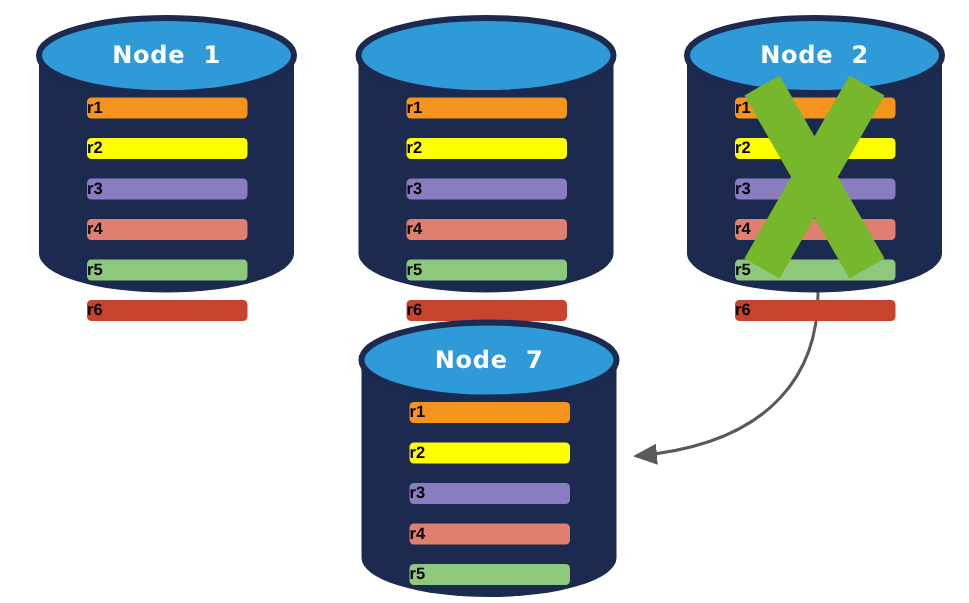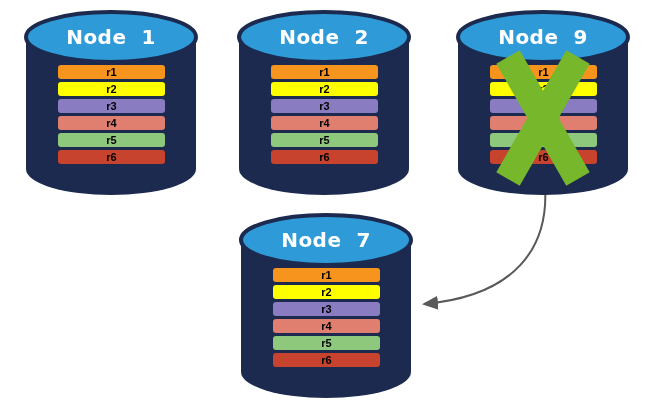--- a/index.html
+++ b/index.html
@@ -35,38 +35,38 @@
   }
   .node-title {
     position: absolute;
     left: 0;
     top: 18px;
     width: 176px;
     text-align: center;
     color: #ffffff;
     font-family: "DejaVu Sans", "Liberation Sans", sans-serif;
     font-weight: bold;
-    font-size: 20px;
+    font-size: 16px;
     line-height: 20px;
     white-space: pre;
     letter-spacing: 0.5px;
   }
   .rows {
     position: absolute;
     left: 35px;
     top: 56px;
     width: 107px;
   }
   .row {
     height: 14px;
-    margin-bottom: 3px;
+    margin-bottom: 13px;
     border-radius: 3px;
     display: flex;
     align-items: center;
-    justify-content: center;
+    justify-content: flex-start;
   }
   .row-label {
     color: #000000;
     font-weight: bold;
     font-size: 11px;
     line-height: 14px;
     font-family: "Liberation Sans", sans-serif;
   }
   .x-mark {
     position: absolute;
@@ -115,49 +115,48 @@
           <span class="row-label">r6</span>
         </div>
     </div>
   </div>
 
   <div class="node" style="left:236px; top:9px;">
     <svg class="cyl" width="176" height="190" viewBox="0 0 176 190">
       <path d="M3,28 L3,160 A85,26 0 0 0 173,160 L173,28 Z" fill="#1B2A4E"></path>
       <ellipse cx="88" cy="28" rx="85" ry="25" stroke-width="4" fill="#2E9BD8" stroke="#1B2A4E"></ellipse>
     </svg>
+    <div class="rows">
+      <div class="row" style="background: rgb(247, 148, 30);">
+          <span class="row-label">r1</span>
+        </div>
+      <div class="row" style="background: rgb(255, 255, 0);">
+          <span class="row-label">r2</span>
+        </div>
+      <div class="row" style="background: rgb(138, 124, 193);">
+          <span class="row-label">r3</span>
+        </div>
+      <div class="row" style="background: rgb(224, 127, 111);">
+          <span class="row-label">r4</span>
+        </div>
+      <div class="row" style="background: rgb(141, 200, 125);">
+          <span class="row-label">r5</span>
+        </div>
+      <div class="row" style="background: rgb(200, 67, 46);">
+          <span class="row-label">r6</span>
+        </div>
+    </div>
+  </div>
+
+  <div class="node" style="left:455px; top:9px;">
+    <svg class="cyl" width="176" height="190" viewBox="0 0 176 190">
+      <path d="M3,28 L3,160 A85,26 0 0 0 173,160 L173,28 Z" fill="#1B2A4E"></path>
+      <ellipse cx="88" cy="28" rx="85" ry="25" stroke-width="4" fill="#2E9BD8" stroke="#1B2A4E"></ellipse>
+    </svg>
     <div class="node-title">Node  2</div>
-    <div class="rows">
-      <div class="row" style="background: rgb(247, 148, 30);">
-          <span class="row-label">r1</span>
-        </div>
-      <div class="row" style="background: rgb(255, 255, 0);">
-          <span class="row-label">r2</span>
-        </div>
-      <div class="row" style="background: rgb(138, 124, 193);">
-          <span class="row-label">r3</span>
-        </div>
-      <div class="row" style="background: rgb(224, 127, 111);">
-          <span class="row-label">r4</span>
-        </div>
-      <div class="row" style="background: rgb(141, 200, 125);">
-          <span class="row-label">r5</span>
-        </div>
-      <div class="row" style="background: rgb(200, 67, 46);">
-          <span class="row-label">r6</span>
-        </div>
-    </div>
-  </div>
-
-  <div class="node" style="left:455px; top:9px;">
-    <svg class="cyl" width="176" height="190" viewBox="0 0 176 190">
-      <path d="M3,28 L3,160 A85,26 0 0 0 173,160 L173,28 Z" fill="#1B2A4E"></path>
-      <ellipse cx="88" cy="28" rx="85" ry="25" stroke-width="4" fill="#2E9BD8" stroke="#1B2A4E"></ellipse>
-    </svg>
-    <div class="node-title">Node  9</div>
     <div class="rows">
       <div class="row" style="background: rgb(247, 148, 30);">
           <span class="row-label">r1</span>
         </div>
       <div class="row" style="background: rgb(255, 255, 0);">
           <span class="row-label">r2</span>
         </div>
       <div class="row" style="background: rgb(138, 124, 193);">
           <span class="row-label">r3</span>
         </div>

